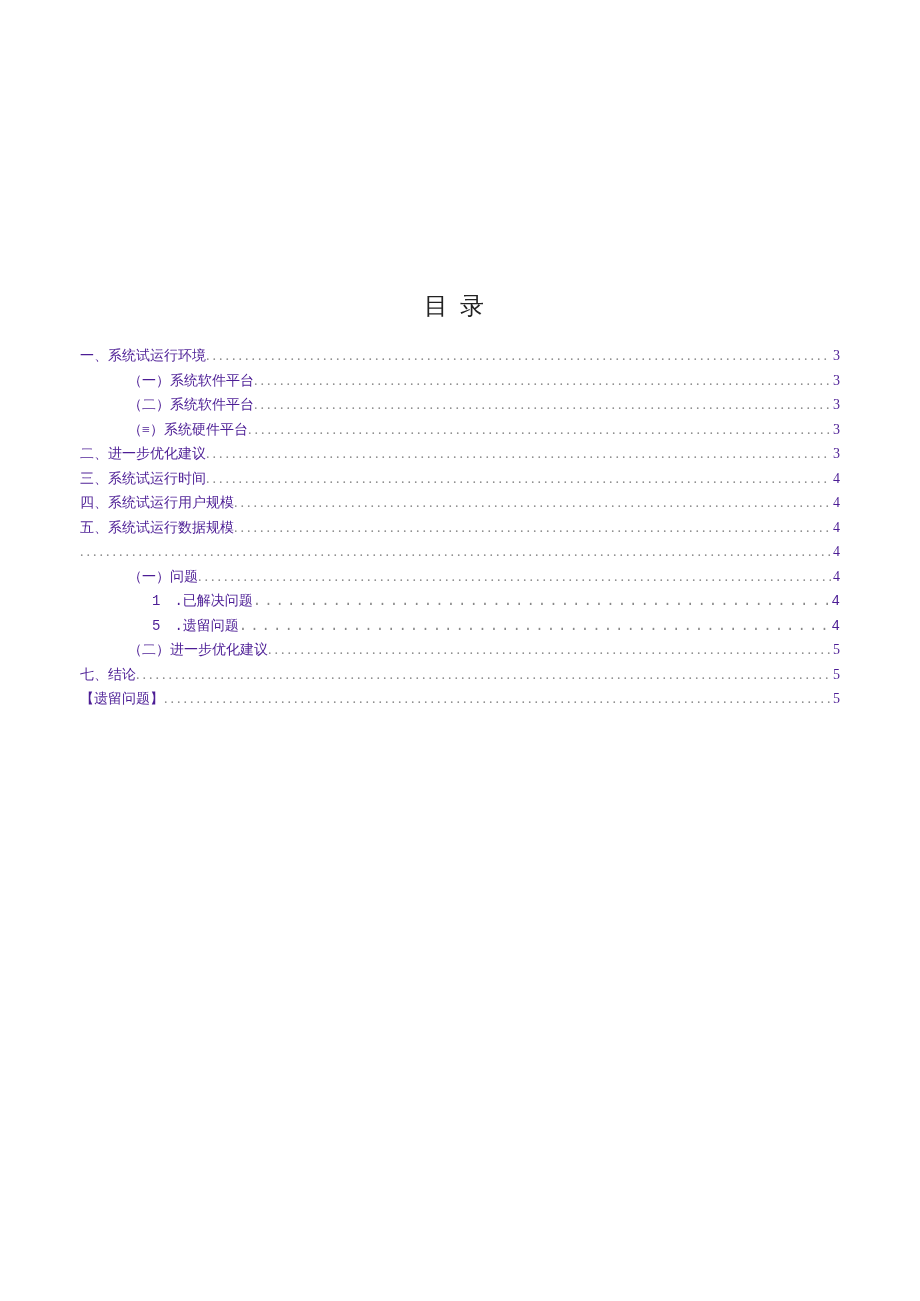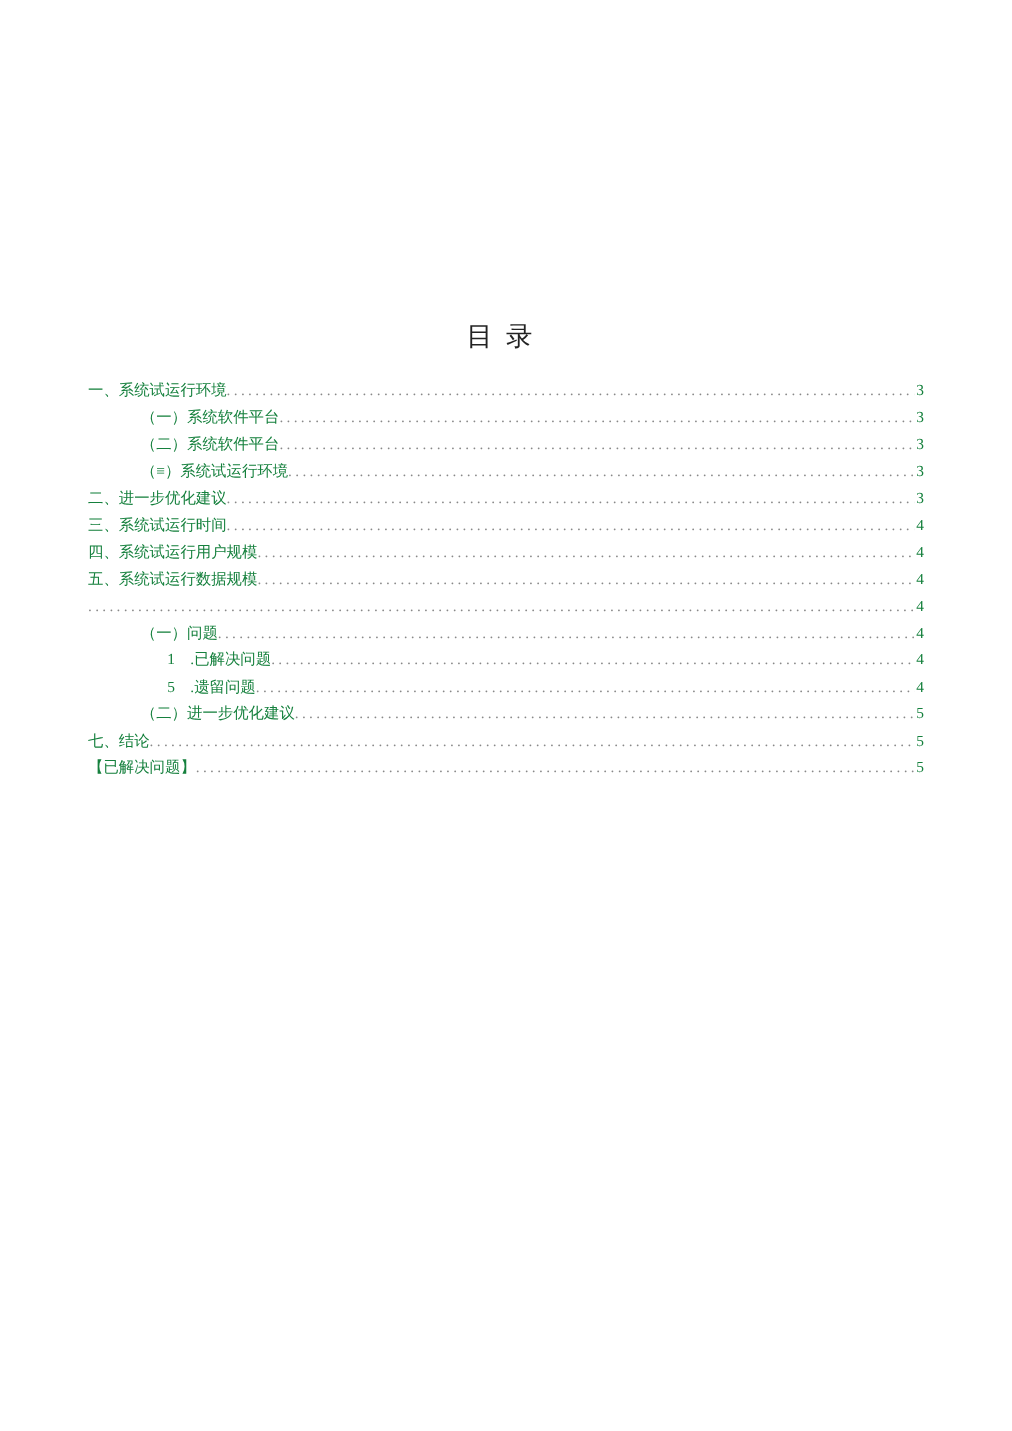--- a/index.html
+++ b/index.html
@@ -21,21 +21,21 @@
     text-align: center;
     font-size: 24px;
     letter-spacing: 12px;
     padding-top: 290px;
     margin-bottom: 22px;
     color: #222;
   }
   .toc {
     font-size: 14px;
     line-height: 24.5px;
-    color: #15803d;
+    color: #4c1d95;
   }
   .toc-row {
     display: flex;
     align-items: baseline;
     white-space: nowrap;
   }
   .toc-label {
     flex: 0 0 auto;
   }
   .toc-dots {
@@ -45,21 +45,21 @@
     color: #888;
   }
   .toc-dots::after {
     content: ".....................................................................................................................................................................................";
   }
   .toc-page {
     flex: 0 0 auto;
     padding-left: 2px;
   }
   .indent-1 { padding-left: 48px; }
-  .indent-2 { padding-left: 72px; }
+  .indent-2 { padding-left: 72px; font-family: Liberation Mono, monospace; }
 </style>
 </head>
 <body>
 
 <div class="page">
   <div class="title">目录</div>
   <div class="toc" id="toc-container">
       <div class="toc-row">
         <span class="toc-label">一、系统试运行环境</span>
         <span class="toc-dots"></span>
@@ -69,21 +69,21 @@
         <span class="toc-label">（一）系统软件平台 </span>
         <span class="toc-dots"></span>
         <span class="toc-page">3</span>
       </div>
       <div class="toc-row indent-1">
         <span class="toc-label">（二）系统软件平台 </span>
         <span class="toc-dots"></span>
         <span class="toc-page">3</span>
       </div>
       <div class="toc-row indent-1">
-        <span class="toc-label">（≡）系统试运行环境 </span>
+        <span class="toc-label">（≡）系统硬件平台 </span>
         <span class="toc-dots"></span>
         <span class="toc-page">3</span>
       </div>
       <div class="toc-row">
         <span class="toc-label">二、进一步优化建议</span>
         <span class="toc-dots"></span>
         <span class="toc-page">3</span>
       </div>
       <div class="toc-row">
         <span class="toc-label">三、系统试运行时间</span>
@@ -123,18 +123,18 @@
         <span class="toc-label">（二）进一步优化建议 </span>
         <span class="toc-dots"></span>
         <span class="toc-page">5</span>
       </div>
       <div class="toc-row">
         <span class="toc-label">七、结论</span>
         <span class="toc-dots"></span>
         <span class="toc-page">5</span>
       </div>
       <div class="toc-row">
-        <span class="toc-label">【已解决问题】</span>
+        <span class="toc-label">【遗留问题】</span>
         <span class="toc-dots"></span>
         <span class="toc-page">5</span>
       </div>
     </div>
 </div>
 
 </body></html>

